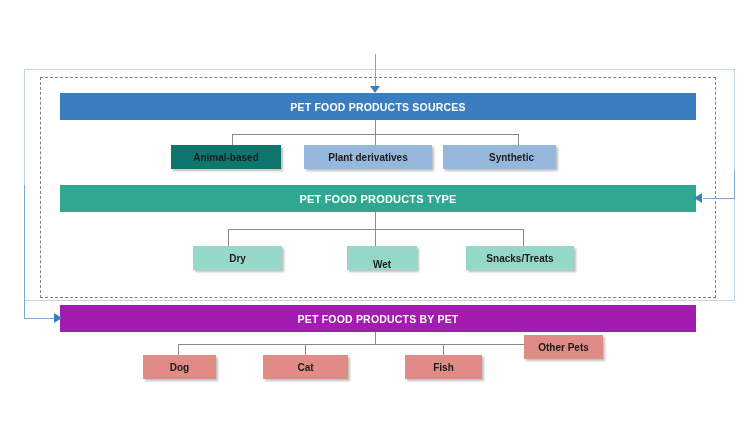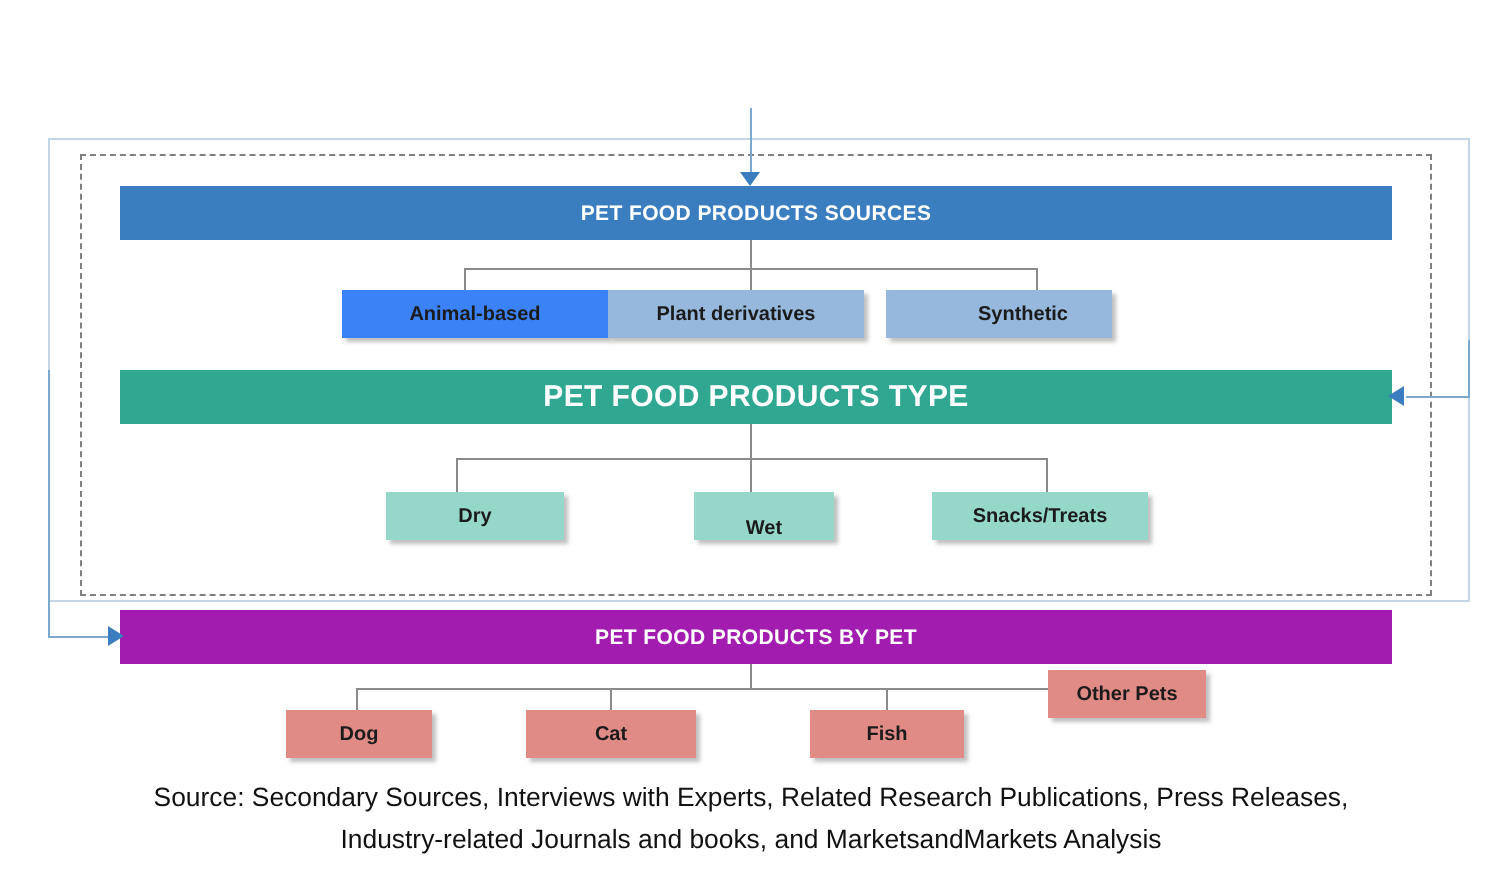--- a/index.html
+++ b/index.html
@@ -52,21 +52,21 @@
   .band-title {
     left: 40px; top: 24px; width: 671px; height: 30px;
     font-size: 11.5px;
   }
   .band-sources {
     left: 60px; top: 93px; width: 636px; height: 27px;
     font-size: 10.5px;
   }
   .band-type {
     left: 60px; top: 185px; width: 636px; height: 27px;
-    font-size: 15px;
+    font-size: 11px;
   }
   .band-bypet {
     left: 60px; top: 305px; width: 636px; height: 27px;
     font-size: 10.5px;
   }
   
   .leaf {
     position: absolute;
     display: flex;
     align-items: center;
@@ -148,21 +148,21 @@
   <div class="band band-sources" style="background:#3a7ebf;">
     <span>PET FOOD PRODUCTS SOURCES</span>
   </div>
 
   <div class="conn v" style="left:375px; top:120px; height:14px;"></div>
   <div class="conn h" style="left:232px; top:134px; width:287px;"></div>
   <div class="conn v" style="left:232px; top:134px; height:11px;"></div>
   <div class="conn v" style="left:375px; top:134px; height:11px;"></div>
   <div class="conn v" style="left:518px; top:134px; height:11px;"></div>
 
-  <div class="leaf" style="left:171px; top:145px; width:133px; height:24px; background:#3b82f6;">
+  <div class="leaf" style="left:171px; top:145px; width:110px; height:24px; background:#0f766e;">
     <span>Animal-based</span>
   </div>
   <div class="leaf" style="left:304px; top:145px; width:128px; height:24px; background:#95b8dc;text-align:right;">
     <span>Plant derivatives</span>
   </div>
   <div class="leaf" style="left:443px; top:145px; width:113px; height:24px; background:#95b8dc;padding-left:24px;">
     <span>Synthetic</span>
   </div>
 
   <div class="band band-type" style="background:#30a891;">
@@ -210,18 +210,14 @@
   <div class="leaf" style="left:405px; top:355px; width:77px; height:24px; background:#e08b86;">
     <span>Fish</span>
   </div>
   <div class="leaf" style="left:263px; top:355px; width:85px; height:24px; background:#e08b86;">
     <span>Cat</span>
   </div>
   <div class="leaf" style="left:524px; top:335px; width:79px; height:24px; background:#e08b86;">
     <span>Other Pets</span>
   </div>
 
-  <div class="caption">
-    <span class="caption-line">Source: Secondary Sources, Interviews with Experts, Related Research Publications, Press Releases,</span>
-    <span class="caption-line">Industry-related Journals and books, and MarketsandMarkets Analysis</span>
-  </div>
 
 </div>
 
 </body></html>

